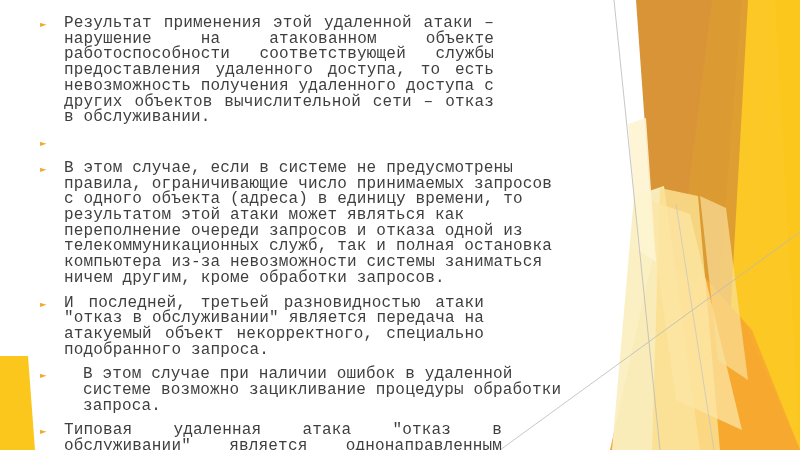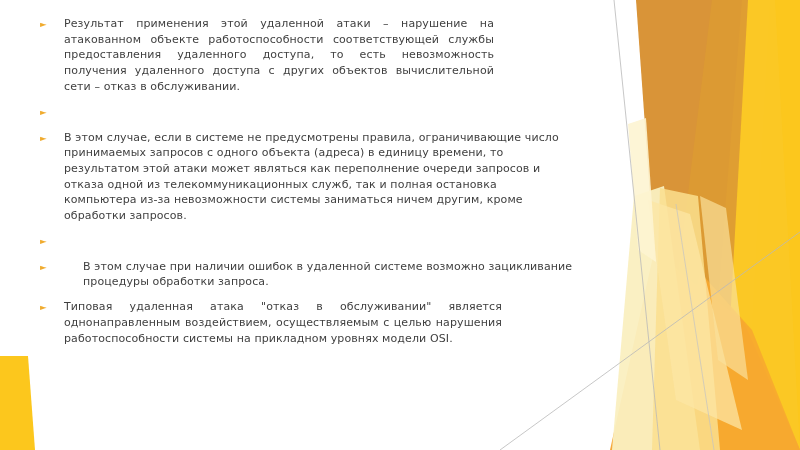--- a/index.html
+++ b/index.html
@@ -50,24 +50,25 @@
     line-height: 17px;
     color: #f0ab2e;
     text-align: left;
     padding-left: 2px;
     box-sizing: border-box;
     user-select: none;
   }
 
   .bullet-text {
     flex: 1 1 auto;
-    font-size: 11px;
+    font-size: 16px;
     line-height: 15.7px;
     color: #3f3f3f;
     letter-spacing: 0.01em;
+    font-family: Liberation Mono, monospace;
   }
 
   .j-both { text-align: justify; text-justify: inter-word; }
   .j-left { text-align: left; }
 
   
   .w1 { max-width: 430px; }
   .w2 { max-width: 505px; }
   .w3 { max-width: 500px; }
   .w4 { max-width: 420px; }
@@ -118,20 +119,21 @@
       <span class="bullet-marker">►</span>
     </div>
 
     <div class="bullet-row">
       <span class="bullet-marker">►</span>
       <span class="bullet-text j-left w3">В этом случае, если в системе не предусмотрены правила, ограничивающие число принимаемых запросов с одного объекта (адреса) в единицу времени, то результатом этой атаки может являться как переполнение очереди запросов и отказа одной из телекоммуникационных служб, так и полная остановка компьютера из-за невозможности системы заниматься ничем другим, кроме обработки запросов.</span>
     </div>
 
     <div class="bullet-row">
       <span class="bullet-marker">►</span>
+      <span class="bullet-text j-both w4">И последней, третьей разновидностью атаки "отказ в обслуживании" является передача на атакуемый объект некорректного, специально подобранного запроса.</span>
     </div>
 
     <div class="bullet-row">
       <span class="bullet-marker">►</span>
       <span class="bullet-text j-left w5">В этом случае при наличии ошибок в удаленной системе возможно зацикливание процедуры обработки запроса.</span>
     </div>
 
     <div class="bullet-row">
       <span class="bullet-marker">►</span>
       <span class="bullet-text j-both w6">Типовая удаленная атака "отказ в обслуживании" является однонаправленным воздействием, осуществляемым с целью нарушения работоспособности системы на прикладном уровнях модели OSI.</span>

